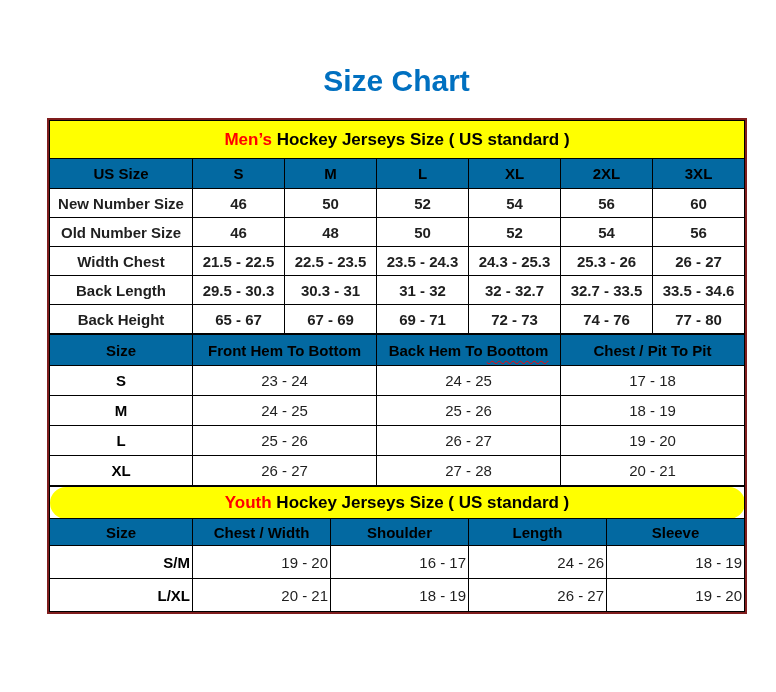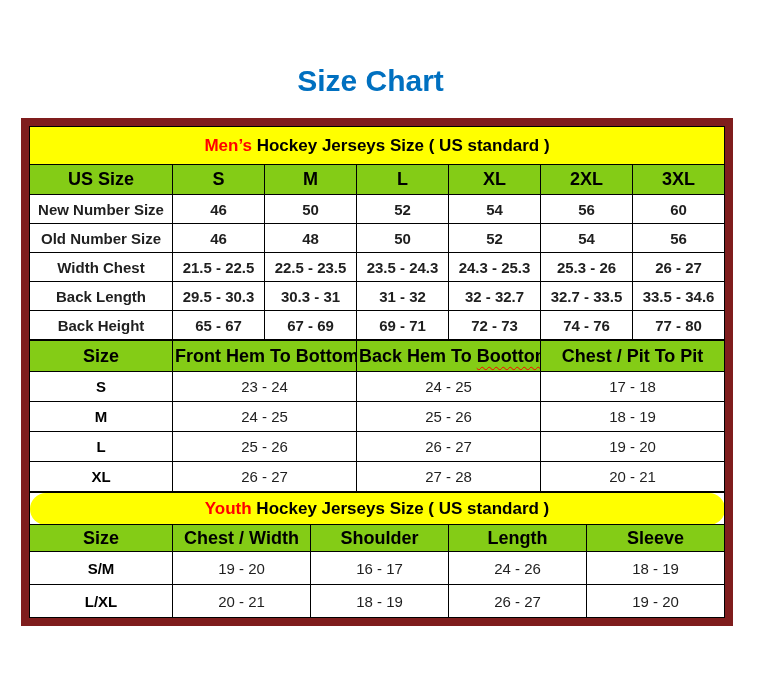--- a/index.html
+++ b/index.html
@@ -1,52 +1,52 @@
 <!DOCTYPE html>
 <html><head>
 <meta charset="utf-8">
 <style>
   html,body{margin:0;padding:0;background:#ffffff;}
   body{
     width:776px;height:692px;overflow:hidden;position:relative;
     font-family:"Liberation Sans","DejaVu Sans",sans-serif;
     -webkit-font-smoothing:antialiased;
   }
-  .page{padding:64px 0 0 21px;}
+  .page{padding:64px 0 0 47px;}
   .title{
     width:699px;margin:0 0 20px 0;text-align:center;
     color:#0070C0;font-size:30px;font-weight:700;letter-spacing:0px;
     line-height:34px;
   }
   .chart-wrap{
-    display:inline-block;border:8px solid #7f1d1d;background:#fff;
+    display:inline-block;border:2px solid #7f1d1d;background:#fff;
   }
   table{border-collapse:collapse;table-layout:fixed;width:695px;}
   th,td{
     border:1px solid #000;text-align:center;vertical-align:middle;
     padding:0 2px;overflow:hidden;white-space:nowrap;
   }
   
   tr.band th{
     background:#FFFF00;color:#000;font-size:17px;font-weight:700;
   }
   tr.band .red{color:#FF0000;}
   tr.band-m th{height:37px;}
   tr.band-w th{height:35px;}
   tr.band-y th{height:31px;border-radius:16px;}
   
-  tr.head th{font-size:18px;font-weight:700;color:#000;background:#84cc16;margin-top:41px;}
+  tr.head th{font-size:15px;font-weight:700;color:#000;background:#0369a1;margin-top:41px;}
   tr.head-m th{height:29px;}
   tr.head-w th{height:30px;}
   tr.head-y th{height:26px;}
   
   td{font-size:15px;color:#1f1f1f;background:#fff;}
   tr.dr-m td{height:28px;font-weight:bold;}
   tr.dr-w td{height:29px;}
-  tr.dr-y td{height:32px;}
+  tr.dr-y td{height:32px;text-align:right;}
   td.bold{font-weight:700;color:#000;}
   
   .squiggle{
     text-decoration-line:underline;
     text-decoration-style:wavy;
     text-decoration-color:#FF0000;
     text-decoration-thickness:1px;
     text-underline-offset:4px;
   }
 </style>

